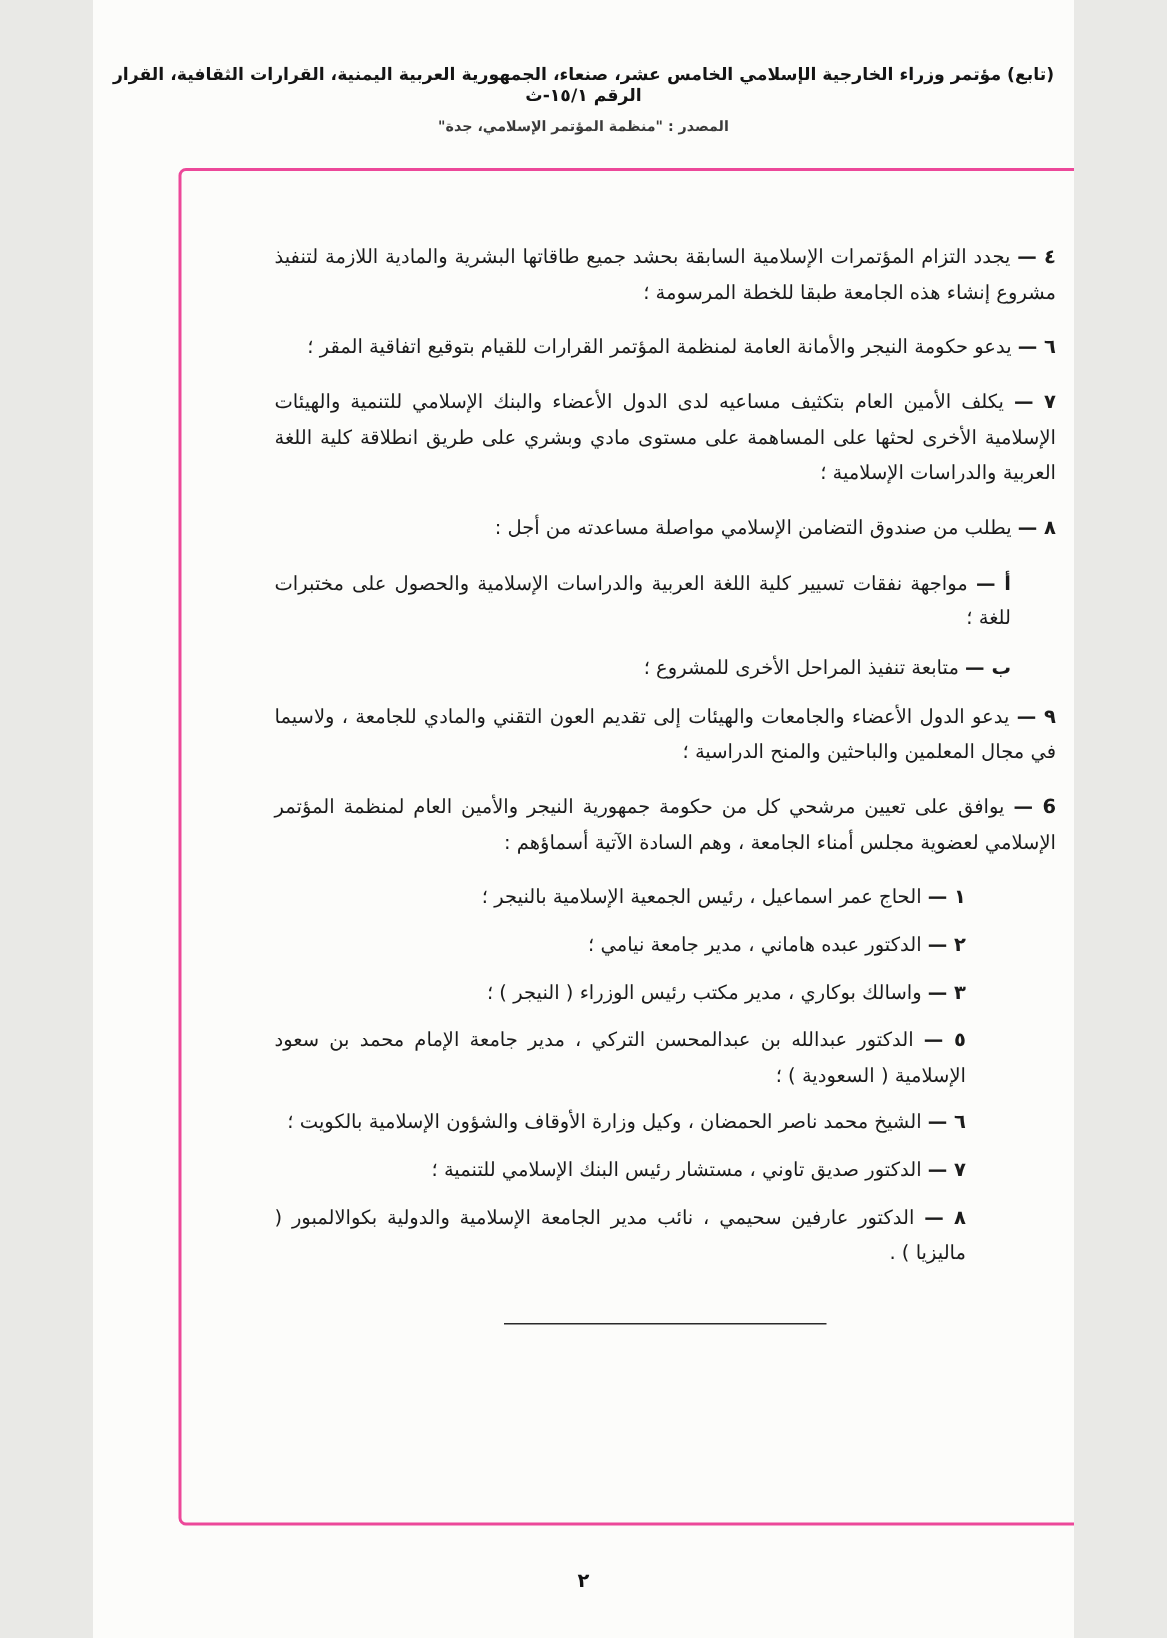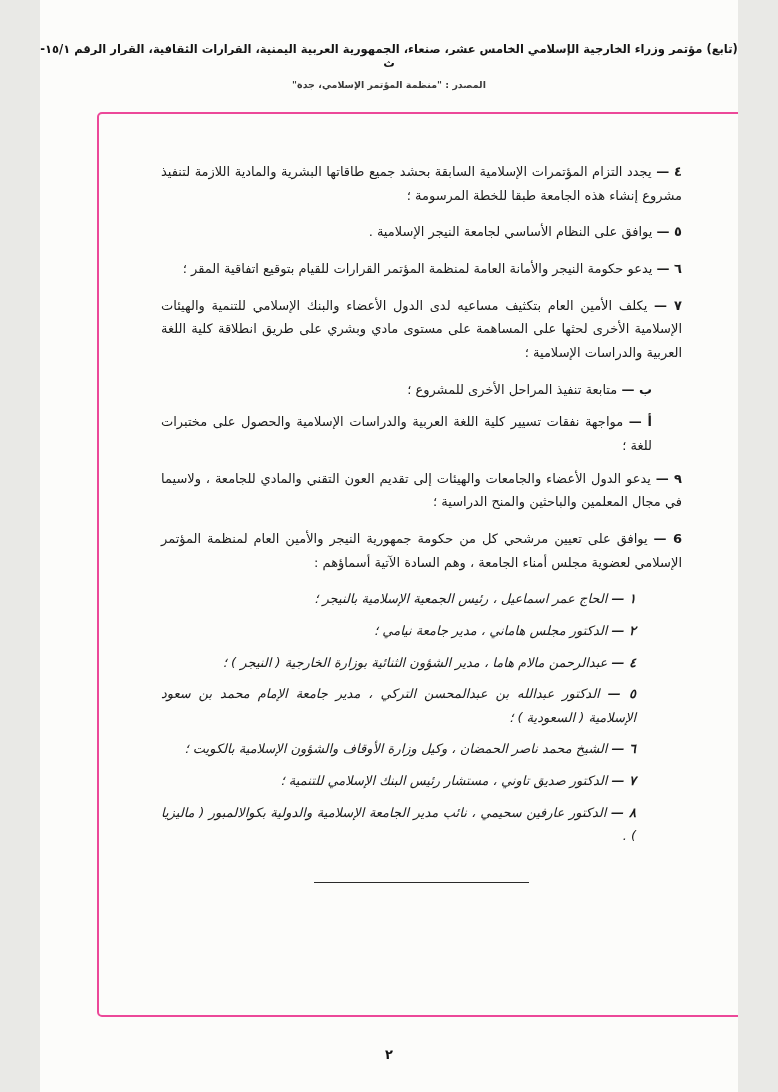--- a/index.html
+++ b/index.html
@@ -10,21 +10,20 @@
   .page {
     position: relative;
     width: 654px;
     height: 1092px;
     margin: 0 auto;
     background: #fcfcfa;
     direction: rtl;
     font-family: "DejaVu Sans", sans-serif;
     color: #1b1b1b;
     overflow: hidden;
-    padding-left: 44px;
   }
   .header {
     position: absolute;
     top: 42px;
     left: 0;
     right: 0;
     text-align: center;
   }
   .header-line1 {
     font-size: 11.5px;
@@ -62,23 +61,22 @@
   }
   .item .num {
     font-weight: bold;
     white-space: nowrap;
   }
   .sub {
     margin-right: 30px;
     margin-bottom: 9px;
   }
   .member {
-    margin-right: 46px;
+    margin-right: 60px;
     margin-bottom: 8px;
-    font-style: italic;
   }
   .members {
     margin-top: 4px;
   }
   .divider {
     width: 215px;
     border: 0;
     border-top: 1.5px solid #2a2a2a;
     margin: 34px auto 0 auto;
   }
@@ -104,68 +102,68 @@
   </div>
 
   <div class="content-box">
     <div class="doc-body">
 
       <p class="item">
         <span class="num">٤ —</span>
         <span class="txt">يجدد التزام المؤتمرات الإسلامية السابقة بحشد جميع طاقاتها البشرية والمادية اللازمة لتنفيذ مشروع إنشاء هذه الجامعة طبقا للخطة المرسومة ؛</span>
       </p>
 
-      <p class="item">
-        <span class="num">٥ —</span>
-        <span class="txt">يوافق على النظام الأساسي لجامعة النيجر الإسلامية .</span>
-      </p>
 
       <p class="item">
         <span class="num">٦ —</span>
         <span class="txt">يدعو حكومة النيجر والأمانة العامة لمنظمة المؤتمر القرارات للقيام بتوقيع اتفاقية المقر ؛</span>
       </p>
 
       <p class="item">
         <span class="num">٧ —</span>
         <span class="txt">يكلف الأمين العام بتكثيف مساعيه لدى الدول الأعضاء والبنك الإسلامي للتنمية والهيئات الإسلامية الأخرى لحثها على المساهمة على مستوى مادي وبشري على طريق انطلاقة كلية اللغة العربية والدراسات الإسلامية ؛</span>
       </p>
 
-
-      <p class="item sub">
-        <span class="num">ب —</span>
-        <span class="txt">متابعة تنفيذ المراحل الأخرى للمشروع ؛</span>
+      <p class="item">
+        <span class="num">٨ —</span>
+        <span class="txt">يطلب من صندوق التضامن الإسلامي مواصلة مساعدته من أجل :</span>
       </p>
 
       <p class="item sub">
         <span class="num">أ —</span>
         <span class="txt">مواجهة نفقات تسيير كلية اللغة العربية والدراسات الإسلامية والحصول على مختبرات للغة ؛</span>
+      </p>
+
+      <p class="item sub">
+        <span class="num">ب —</span>
+        <span class="txt">متابعة تنفيذ المراحل الأخرى للمشروع ؛</span>
       </p>
 
       <p class="item">
         <span class="num">٩ —</span>
         <span class="txt">يدعو الدول الأعضاء والجامعات والهيئات إلى تقديم العون التقني والمادي للجامعة ، ولاسيما في مجال المعلمين والباحثين والمنح الدراسية ؛</span>
       </p>
 
       <p class="item">
         <span class="num">6 —</span>
         <span class="txt">يوافق على تعيين مرشحي كل من حكومة جمهورية النيجر والأمين العام لمنظمة المؤتمر الإسلامي لعضوية مجلس أمناء الجامعة ، وهم السادة الآتية أسماؤهم :</span>
       </p>
 
       <div class="members">
         <p class="item member">
           <span class="num">١ —</span>
           <span class="txt">الحاج عمر اسماعيل ، رئيس الجمعية الإسلامية بالنيجر ؛</span>
         </p>
         <p class="item member">
           <span class="num">٢ —</span>
-          <span class="txt">الدكتور مجلس هاماني ، مدير جامعة نيامي ؛</span>
+          <span class="txt">الدكتور عبده هاماني ، مدير جامعة نيامي ؛</span>
         </p>
         <p class="item member">
-          <span class="num">٤ —</span>
-          <span class="txt">عبدالرحمن مالام هاما ، مدير الشؤون الثنائية بوزارة الخارجية ( النيجر ) ؛</span>
+          <span class="num">٣ —</span>
+          <span class="txt">واسالك بوكاري ، مدير مكتب رئيس الوزراء ( النيجر ) ؛</span>
         </p>
         <p class="item member">
           <span class="num">٥ —</span>
           <span class="txt">الدكتور عبدالله بن عبدالمحسن التركي ، مدير جامعة الإمام محمد بن سعود الإسلامية ( السعودية ) ؛</span>
         </p>
         <p class="item member">
           <span class="num">٦ —</span>
           <span class="txt">الشيخ محمد ناصر الحمضان ، وكيل وزارة الأوقاف والشؤون الإسلامية بالكويت ؛</span>
         </p>
         <p class="item member">

